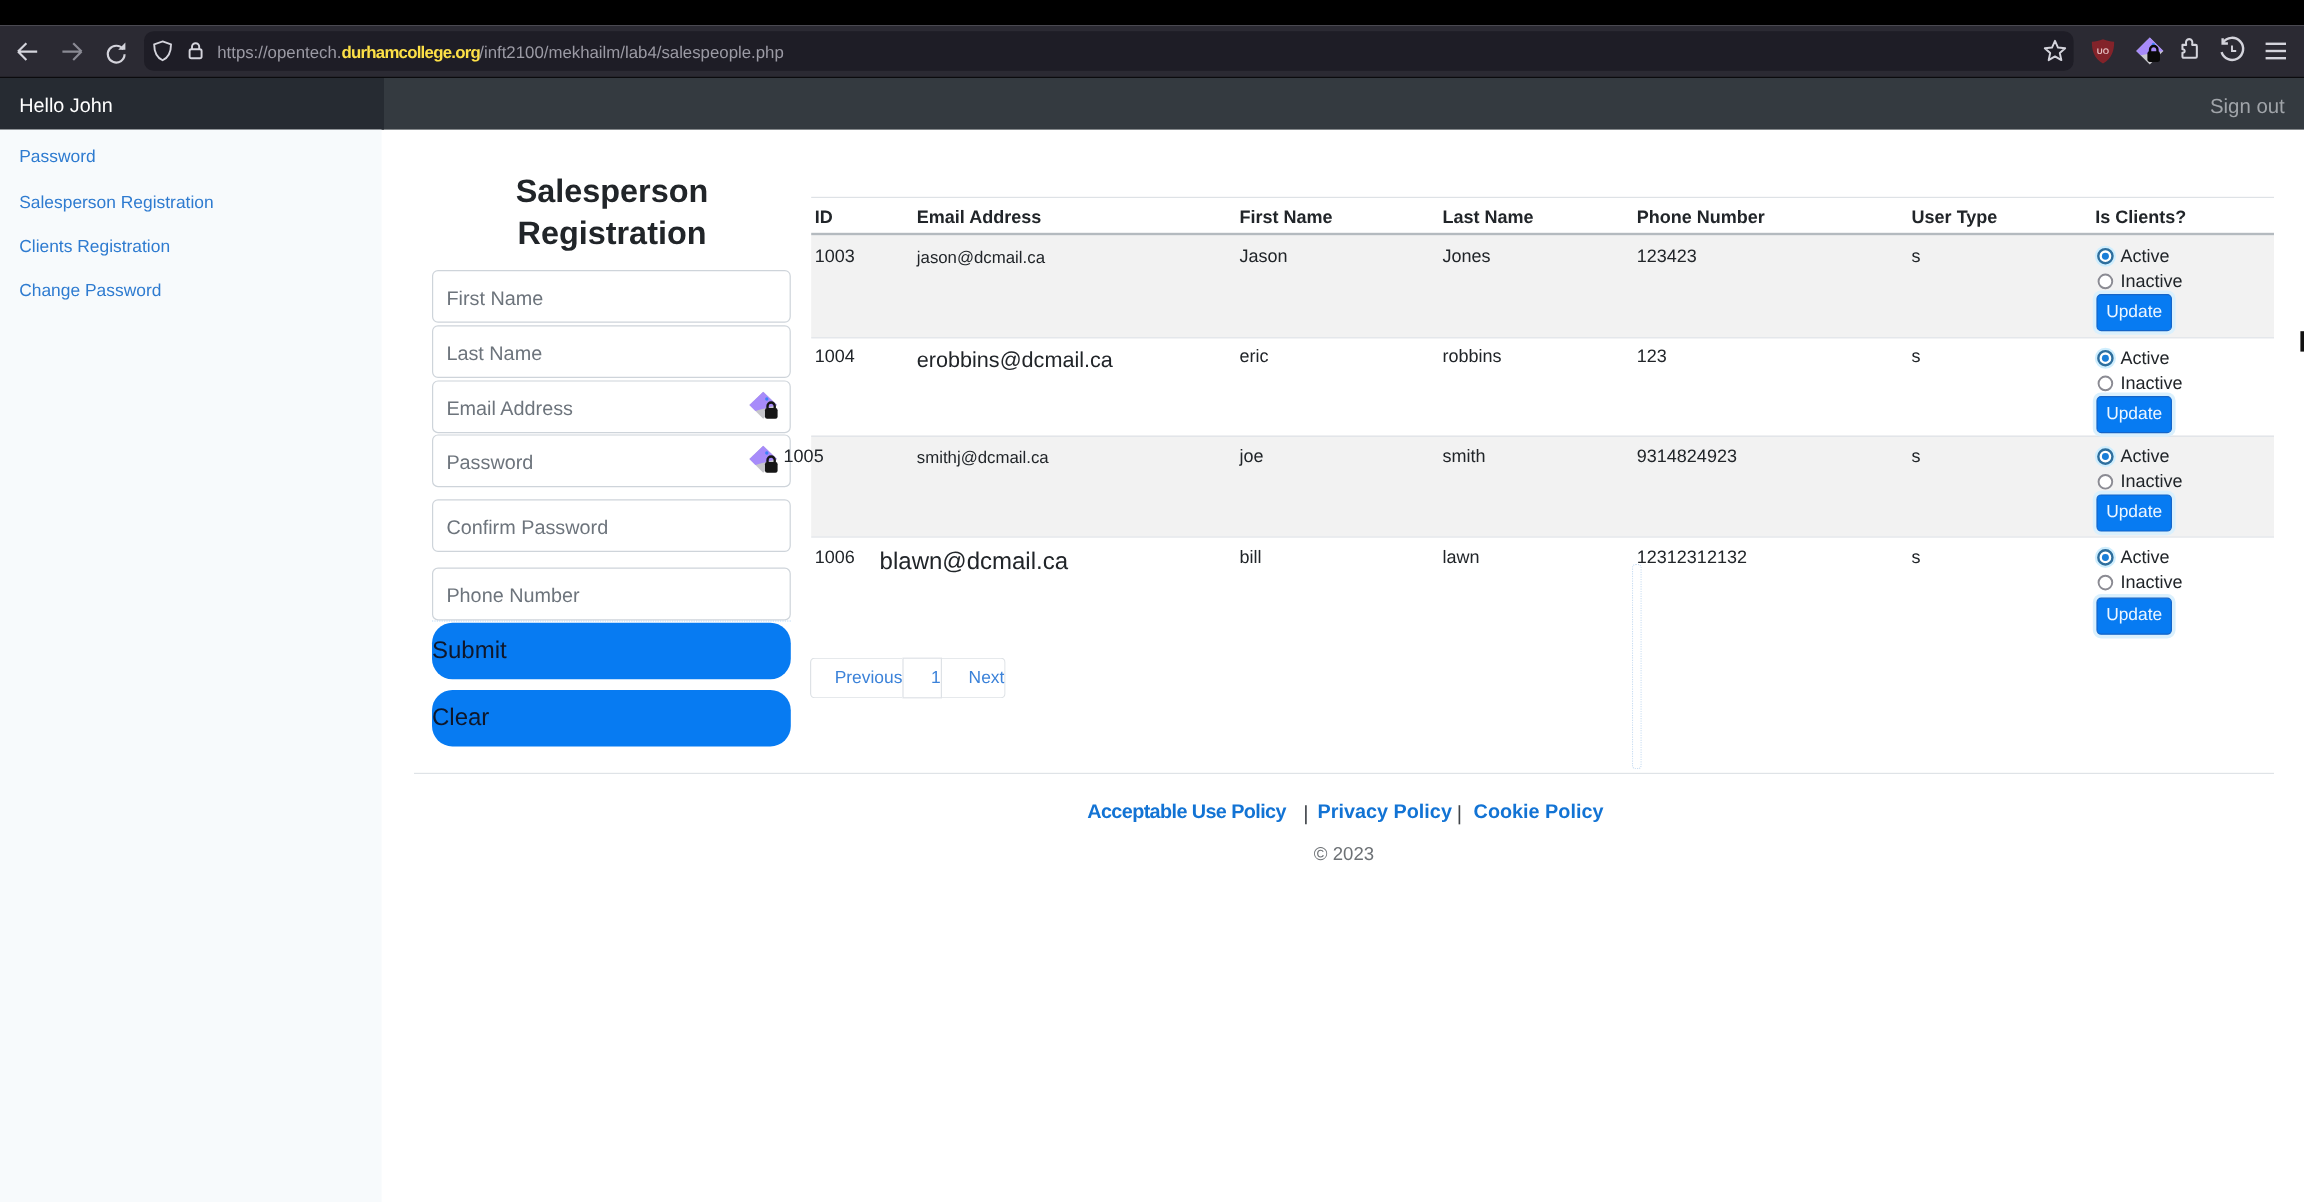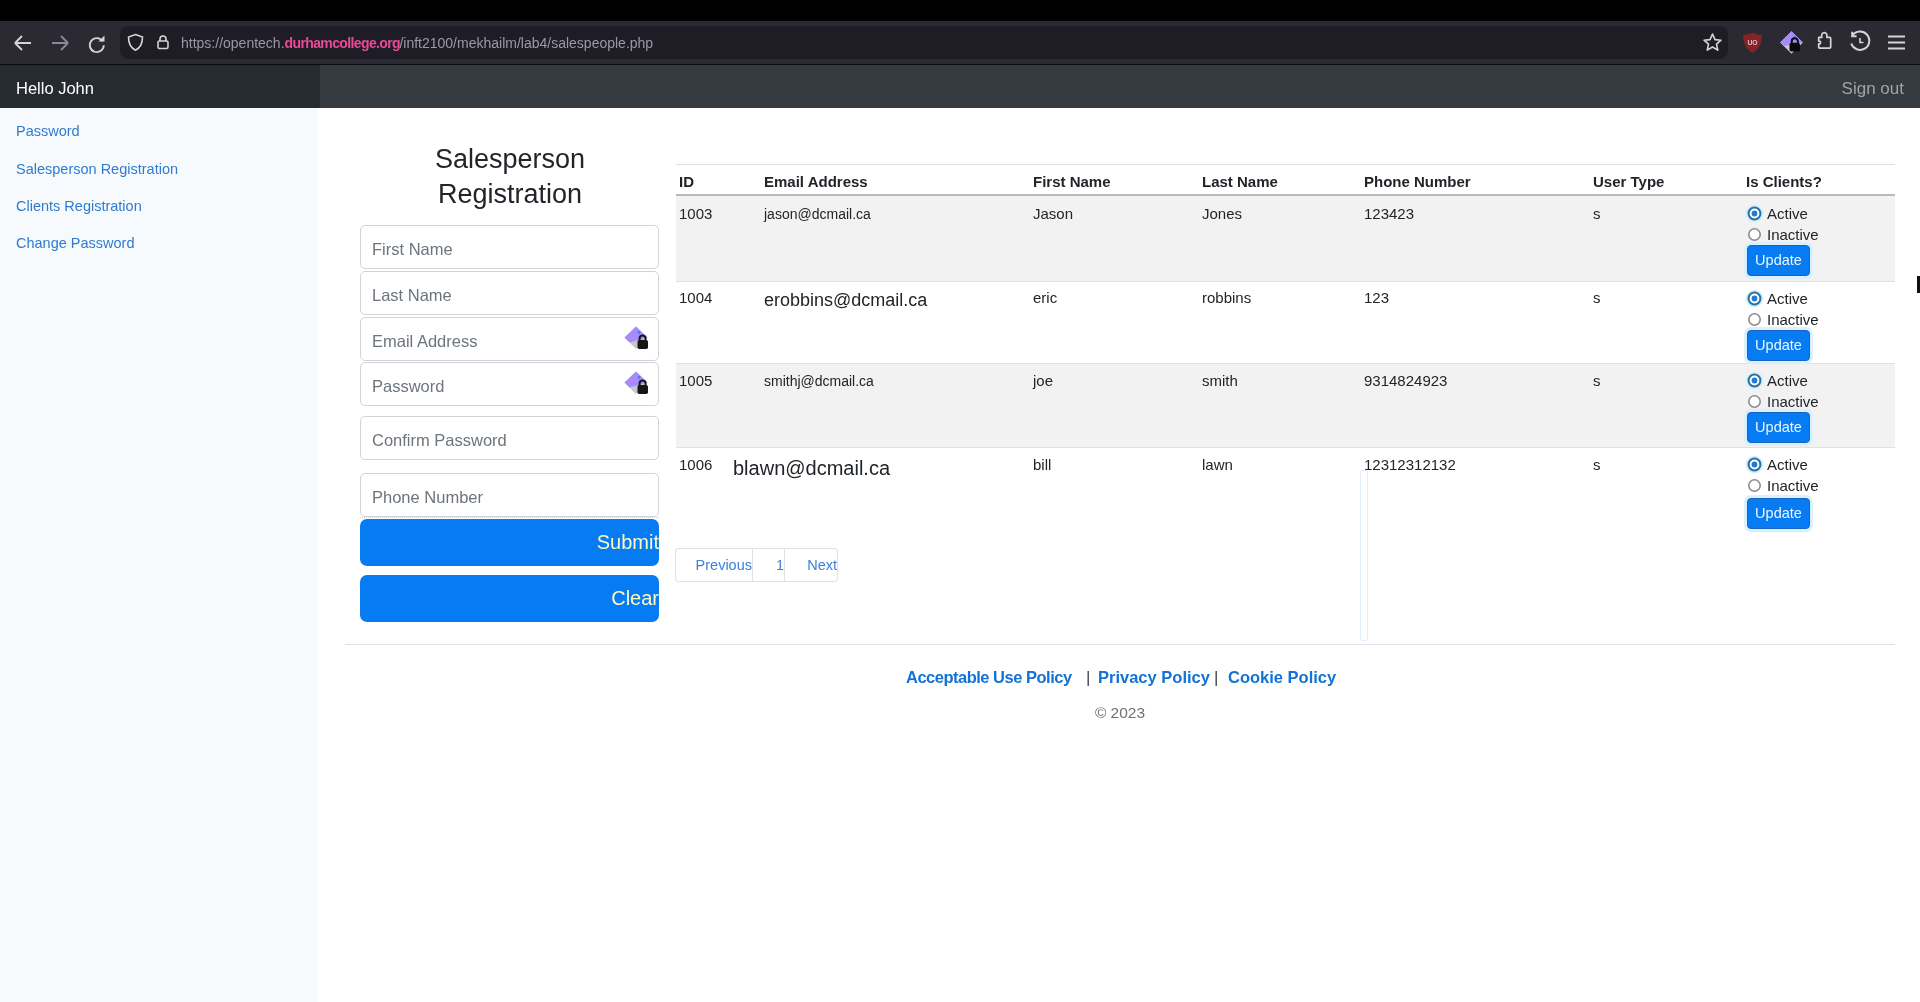--- a/index.html
+++ b/index.html
@@ -4,35 +4,35 @@
 <style>
   * { margin:0; padding:0; box-sizing:border-box; }
   html,body { width:1920px; height:1002px; overflow:hidden; background:#fff;
     font-family:"Liberation Sans", sans-serif; }
   .abs { position:absolute; }
   
   #titlestrip { left:0; top:0; width:1920px; height:21px; background:#000; }
   #toolbar { left:0; top:21px; width:1920px; height:44px; background:#2b2a33; border-bottom:1px solid #0b0b0e; }
   #urlbar { left:120px; top:5px; width:1608px; height:33px; background:#1e1d26; border-radius:8px; }
   .urltext { position:absolute; left:61px; top:9px; font-size:14px; color:#9b9aa4; white-space:nowrap; }
-  .urltext b { color:#ec4899; font-weight:bold; letter-spacing:-0.62px; margin-right:-0.62px;margin-top:36px; }
+  .urltext b { color:#fde047; font-weight:bold; letter-spacing:-0.62px; margin-right:-0.62px;margin-top:36px; }
   
   #navbar { left:0; top:65px; width:1920px; height:43px; background:#343a40; }
   #sideheader { left:0; top:65px; width:320px; height:43px; background:#262b32; }
   #hello { left:16px; top:79px; font-size:16.5px; color:#fff; }
   #signout { top:79px; right:16px; font-size:17px; color:#a0a4a9;text-align:right; }
   
   #sidebar { left:0; top:108px; width:318px; height:894px; background:#f7fafc; }
   .sblink { position:absolute; left:16px; font-size:14.5px; color:#2e7bd0; }
   
-  #h2a,#h2b { width:300px; left:360px; text-align:center; font-size:27px; font-weight:400; color:#212529; line-height:30px; }
+  #h2a,#h2b { width:300px; left:360px; text-align:center; font-size:27px; font-weight:700; color:#212529; line-height:30px; }
   .inp { left:360px; width:299px; height:44px; border:1px solid #ced4da; border-radius:5px;
          background:#fff; color:#6d747c; font-size:16.5px; line-height:46px; padding-left:11px; }
-  .btnbig { left:360px; width:299px; height:47px; background:#077bf2; border-radius:7px;
-            color:#fef9c3; font-size:20px; text-align:right; line-height:47px; }
+  .btnbig { left:360px; width:299px; height:47px; background:#077bf2; border-radius:17px;
+            color:#0f172a; font-size:20px; text-align:left; line-height:47px; }
   
   .th { position:absolute; font-size:15px; font-weight:bold; color:#212529; }
   .td { position:absolute; font-size:15px; color:#212529; }
   .stripe { position:absolute; left:676px; width:1219px; background:#f2f2f2; }
   .rowline { position:absolute; left:676px; width:1219px; height:1px; background:#dee2e6; }
   .radio { position:absolute; }
   .updbtn { position:absolute; left:1747px; width:63px; height:31px; background:#077bf2;
             border:1.5px solid #1565c8; border-radius:4px; box-shadow:0 0 0 3px #daf0fd;
             color:#ecf6ff; font-size:14.5px; text-align:center; line-height:28px; }
   
@@ -142,21 +142,21 @@
 <div class="td" style="left:1364px;top:205px">123423</div>
 <div class="td" style="left:1593px;top:205px">s</div>
 
 <div class="td" style="left:679px;top:289px">1004</div>
 <div class="td" style="left:764px;top:290px;font-size:18px">erobbins@dcmail.ca</div>
 <div class="td" style="left:1033px;top:289px">eric</div>
 <div class="td" style="left:1202px;top:289px">robbins</div>
 <div class="td" style="left:1364px;top:289px">123</div>
 <div class="td" style="left:1593px;top:289px">s</div>
 
-<div class="td" style="left:679px;top:372px">1005</div>
+<div class="td" style="left:653px;top:372px">1005</div>
 <div class="td" style="left:764px;top:373px;font-size:14px">smithj@dcmail.ca</div>
 <div class="td" style="left:1033px;top:372px">joe</div>
 <div class="td" style="left:1202px;top:372px">smith</div>
 <div class="td" style="left:1364px;top:372px">9314824923</div>
 <div class="td" style="left:1593px;top:372px">s</div>
 
 <div class="td" style="left:679px;top:456px">1006</div>
 <div class="td" style="left:733px;top:457px;font-size:20px">blawn@dcmail.ca</div>
 <div class="td" style="left:1033px;top:456px">bill</div>
 <div class="td" style="left:1202px;top:456px">lawn</div>

